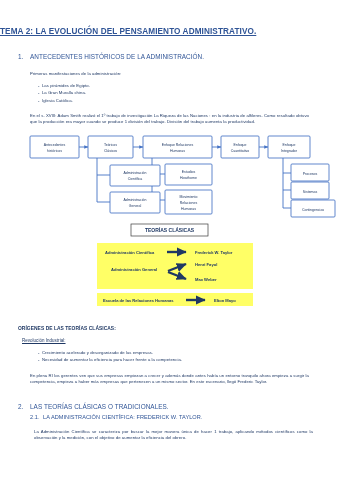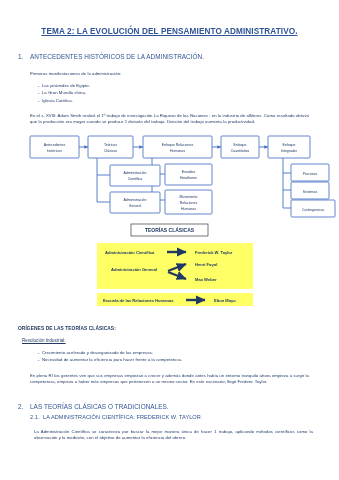--- a/index.html
+++ b/index.html
@@ -19,21 +19,21 @@
     position: relative;
     width: 339px;
     height: 480px;
     padding: 0;
     box-sizing: border-box;
     background: #ffffff;
   }
 
   
   .doc-title {
-    text-align: center;
+    text-align: left;
     font-size: 8.2px;
     font-weight: bold;
     color: #2f5496;
     text-decoration: underline;
     letter-spacing: 0.1px;
     margin: 27px 0 0 0;
     line-height: 1.1;
   }
 
   

